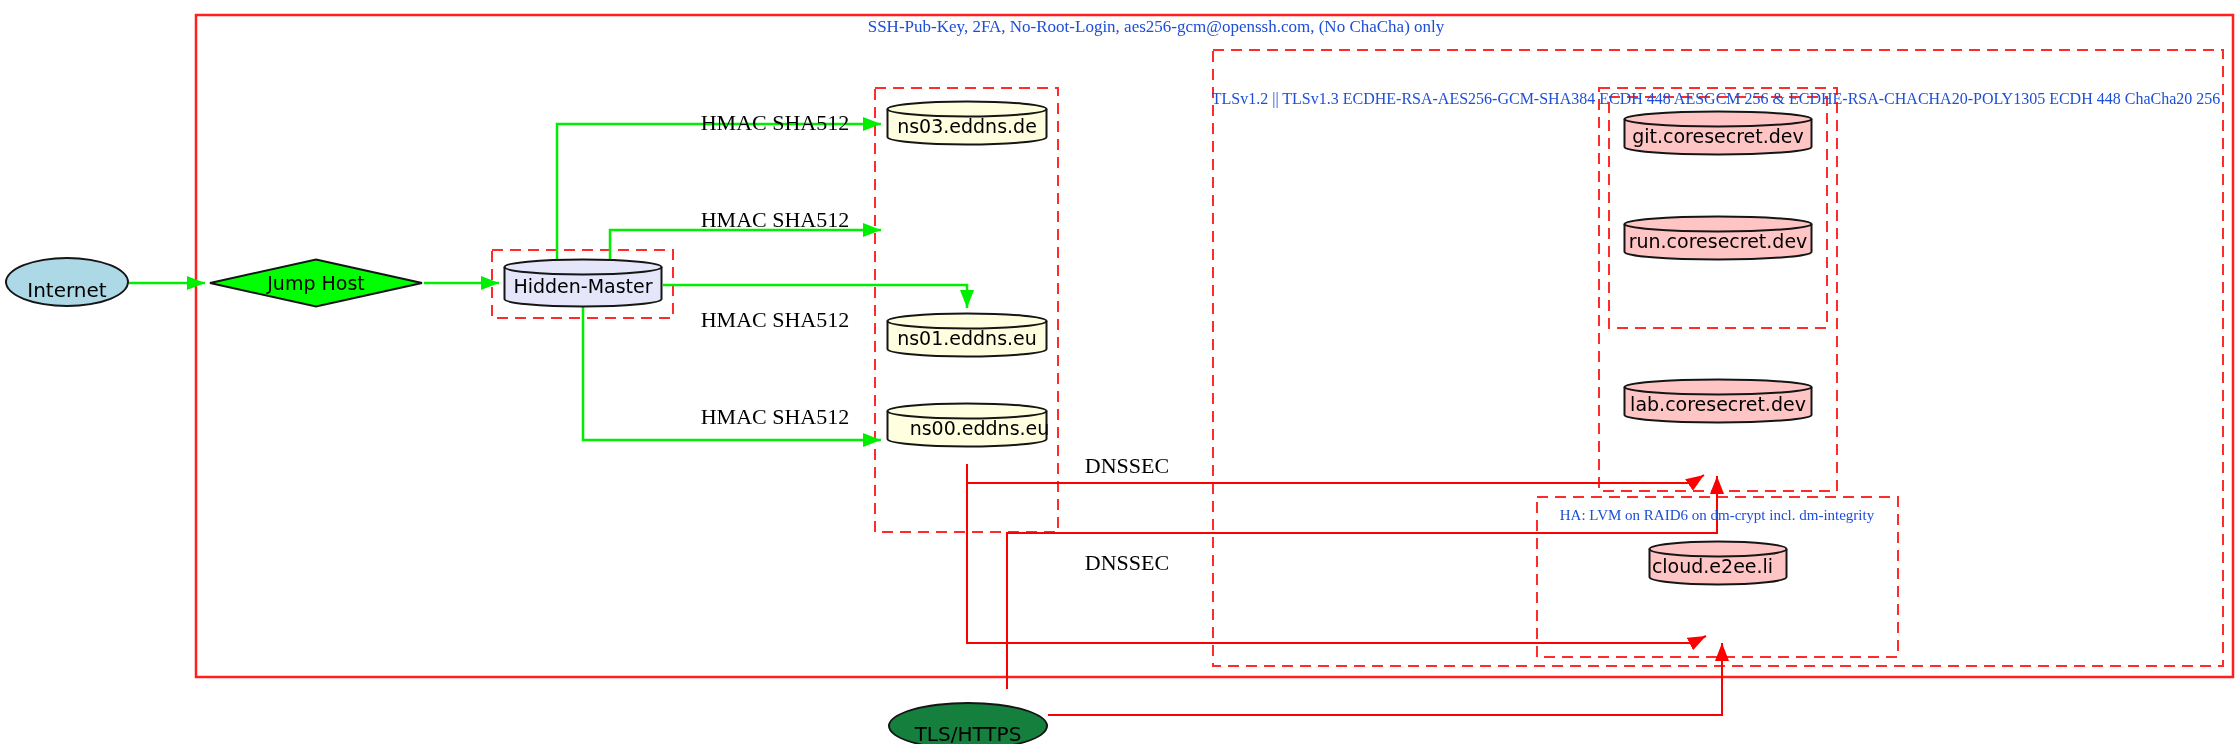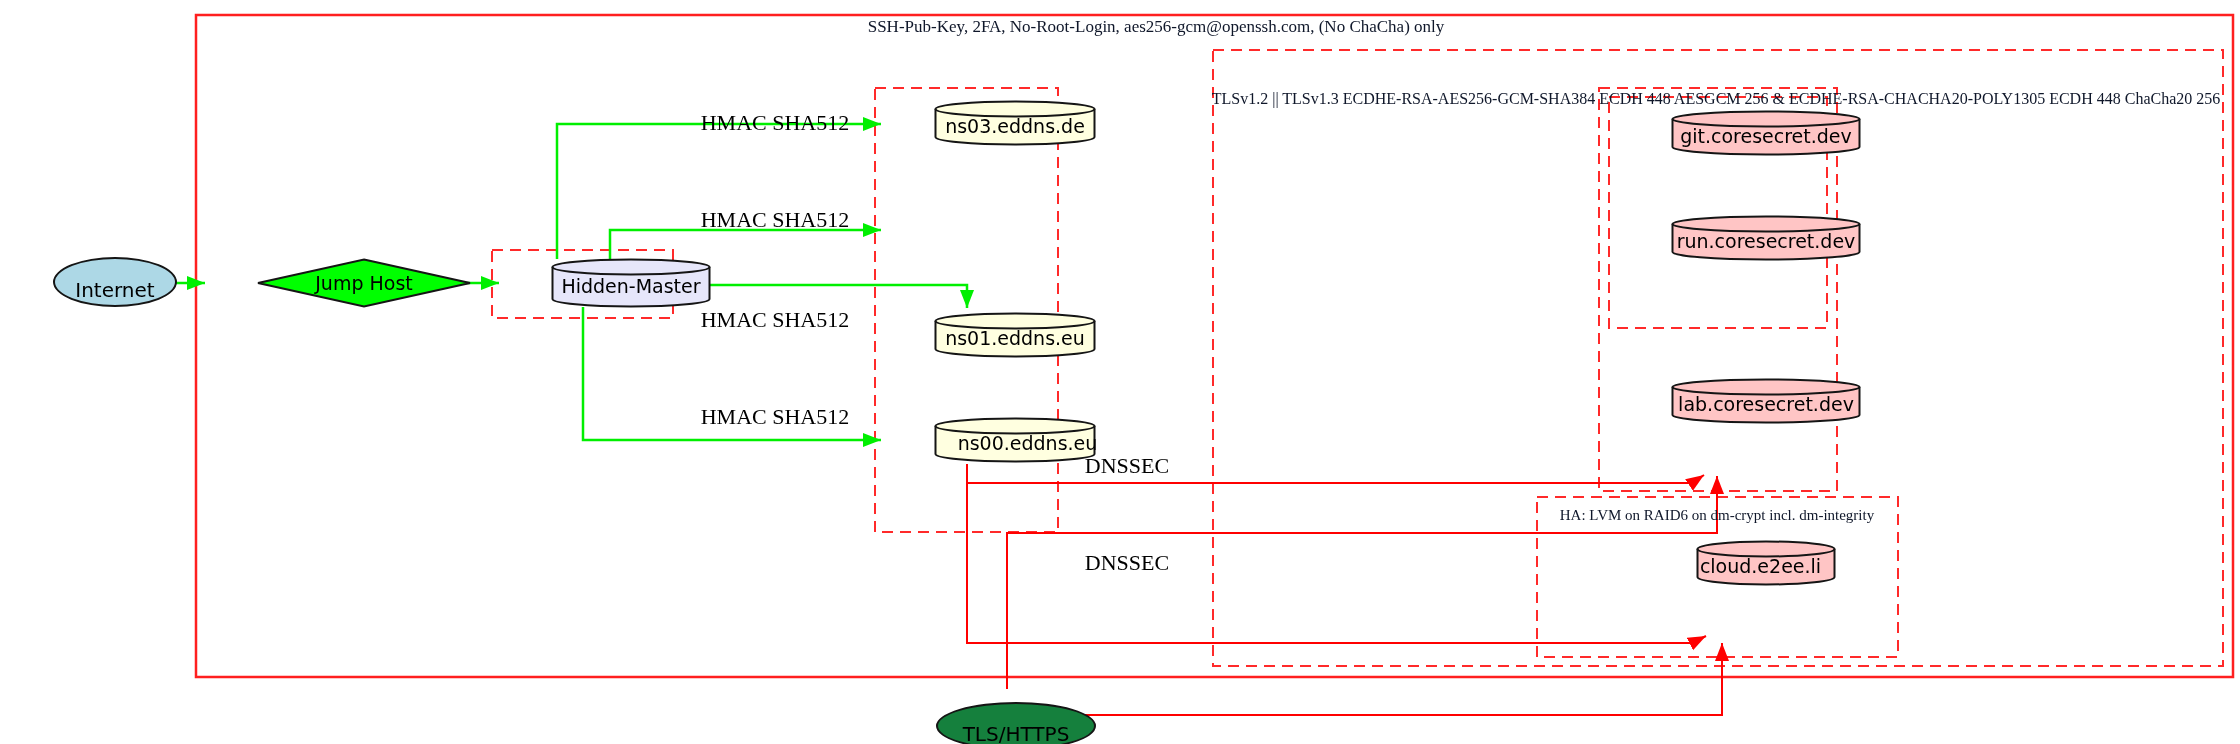--- a/index.html
+++ b/index.html
@@ -1,29 +1,29 @@
 <!DOCTYPE html>
 <html><head>
 <meta charset="utf-8">
 <style>
   html,body{margin:0;padding:0;background:#fff;}
   #canvas{position:relative;width:2240px;height:744px;background:#ffffff;overflow:hidden;
           font-family:"DejaVu Sans", sans-serif;}
   #underlay{position:absolute;left:0;top:0;z-index:0;}
-  .node{position:absolute;z-index:2;margin-left:48px;}
+  .node{position:absolute;z-index:2;}
   .node .shape{position:absolute;left:0;top:0;z-index:0;}
   .node .lbl{position:absolute;inset:0;display:flex;align-items:center;justify-content:center;
              z-index:1;font-size:19px;color:#000;white-space:nowrap;}
   .cyl .lbl{padding-top:6px;}
   .ellipse{border:2px solid #151515;border-radius:50%;box-sizing:border-box;}
   .ellipse .lbl{padding-top:16px;font-size:20px;}
   .elabel{position:absolute;transform:translate(-50%,-50%);z-index:3;white-space:nowrap;
           font-family:"Liberation Serif","DejaVu Serif",serif;font-size:22px;color:#000;}
   .clabel{position:absolute;transform:translate(-50%,-50%);z-index:3;white-space:nowrap;
-          font-family:"Liberation Serif","DejaVu Serif",serif;color:#0f172a;}
+          font-family:"Liberation Serif","DejaVu Serif",serif;color:#1d4ed8;}
   .clabel.ssh{font-size:17px;}
   .clabel.tls{font-size:16px;margin-top:37px;}
   .clabel.ha{font-size:15px;}
 </style>
 </head>
 <body>
 
 <div id="canvas">
 
   <svg id="underlay" width="2240" height="744">
@@ -94,21 +94,21 @@
       </svg>
     <span class="lbl">ns03.eddns.de</span>
   </div>
   <div class="node cyl" style="left: 886px; top: 312px; width: 162px; height: 46px; --fill: #ffffe0;">
       <svg width="162" height="46" class="shape">
         <path d="M1.5 9 A 79.5 7.5 0 0 1 160.5 9 L 160.5 37 A 79.5 7.5 0 0 1 1.5 37 Z" fill="#ffffe0" stroke="#151515" stroke-width="2"></path>
         <path d="M1.5 9 A 79.5 7.5 0 0 0 160.5 9" fill="none" stroke="#151515" stroke-width="2"></path>
       </svg>
     <span class="lbl">ns01.eddns.eu</span>
   </div>
-  <div class="node cyl" style="left: 886px; top: 417px; width: 187px; height: 46px; --fill: #ffffe0;">
+  <div class="node cyl" style="left: 886px; top: 402px; width: 187px; height: 46px; --fill: #ffffe0;">
       <svg width="162" height="46" class="shape">
         <path d="M1.5 9 A 79.5 7.5 0 0 1 160.5 9 L 160.5 37 A 79.5 7.5 0 0 1 1.5 37 Z" fill="#ffffe0" stroke="#151515" stroke-width="2"></path>
         <path d="M1.5 9 A 79.5 7.5 0 0 0 160.5 9" fill="none" stroke="#151515" stroke-width="2"></path>
       </svg>
     <span class="lbl">ns00.eddns.eu</span>
   </div>
 
   <div class="node cyl" style="left: 1623px; top: 110px; width: 190px; height: 46px; --fill: #ffc5c5;">
       <svg width="190" height="46" class="shape">
         <path d="M1.5 9 A 93.5 7.5 0 0 1 188.5 9 L 188.5 37 A 93.5 7.5 0 0 1 1.5 37 Z" fill="#ffc5c5" stroke="#151515" stroke-width="2"></path>

